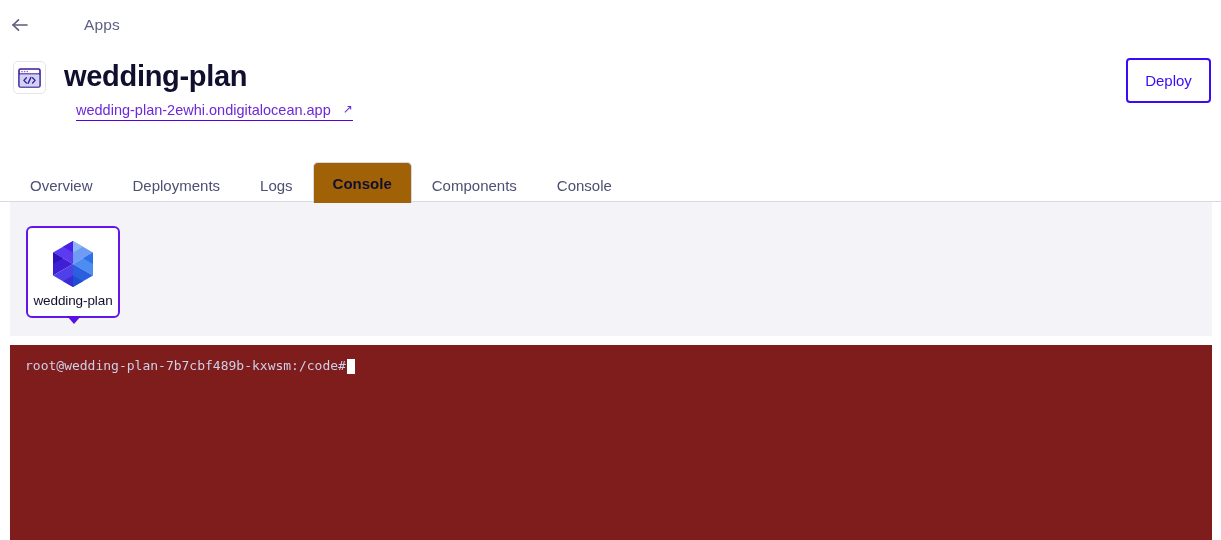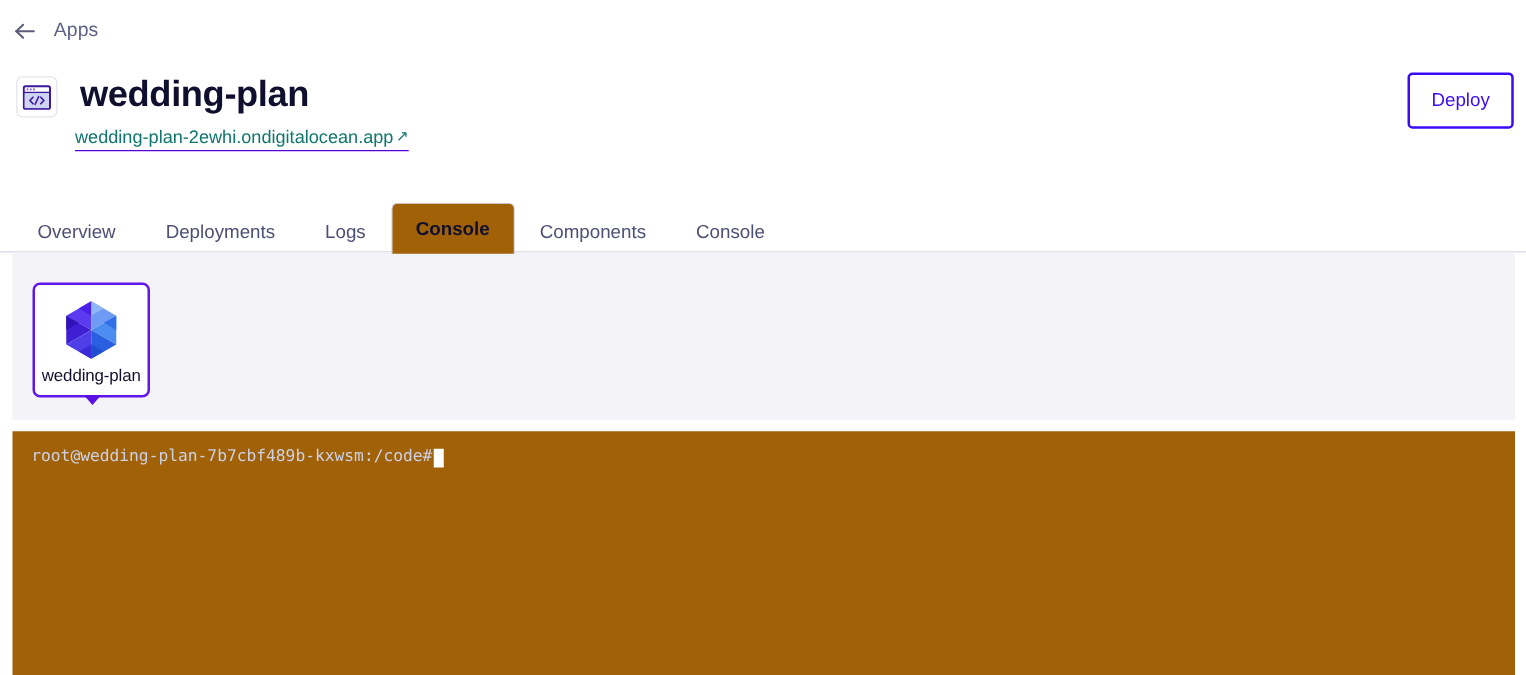--- a/index.html
+++ b/index.html
@@ -33,20 +33,21 @@
   .back-arrow {
     display: block;
     width: 20px;
     height: 20px;
     color: #5b5b7a;
   }
   .breadcrumb-label {
     font-size: 15.5px;
     color: #5e6184;
     letter-spacing: 0.1px;
+    margin-left: 41px;
   }
 
   
   .app-header {
     position: absolute;
     left: 10px;
     top: 54px;
     right: 10px;
     height: 80px;
   }
@@ -71,30 +72,30 @@
     top: 3px;
     font-size: 29px;
     font-weight: bold;
     color: #110f2e;
     letter-spacing: -0.3px;
     line-height: 38px;
   }
 
   .app-url {
     position: absolute;
-    left: 50px;
+    left: 66px;
     top: 48px;
     font-size: 14.5px;
-    color: #0f766e;
+    color: #6d28d9;
     text-decoration: none;
     border-bottom: 1.6px solid #5a00e0;
     padding-bottom: 2px;
     display: inline-flex;
     align-items: center;
-    gap: 2px;
+    gap: 12px;
     white-space: nowrap;
   }
   .app-url .ext-arrow {
     font-size: 12px;
     line-height: 1;
     transform: translateY(-1px);
   }
 
   .deploy-btn {
     position: absolute;
@@ -204,21 +205,21 @@
     border-top: 8px solid #5a10e0;
   }
 
   
   .terminal {
     position: absolute;
     left: 10px;
     top: 345px;
     width: 1202px;
     height: 195px;
-    background: #a16207;
+    background: #7f1d1d;
     overflow: hidden;
   }
   .term-line {
     position: absolute;
     left: 15px;
     top: 12px;
     font-family: "DejaVu Sans Mono", monospace;
     font-size: 13px;
     line-height: 18px;
     color: #ccd0e6;

